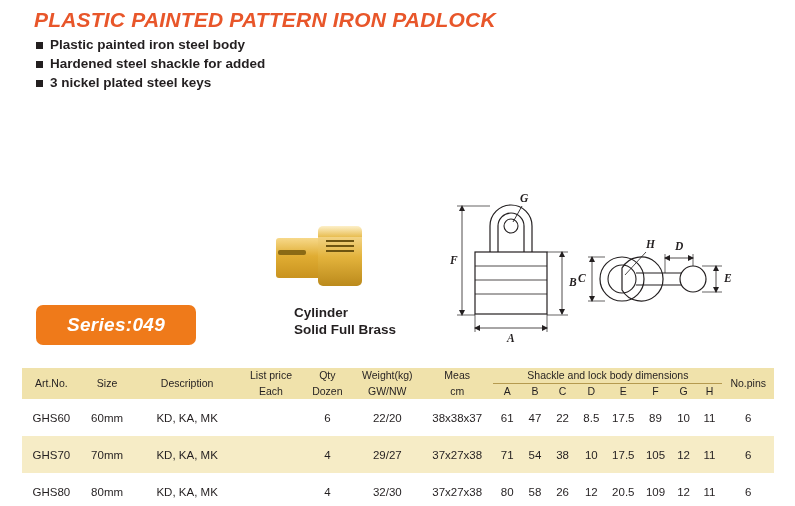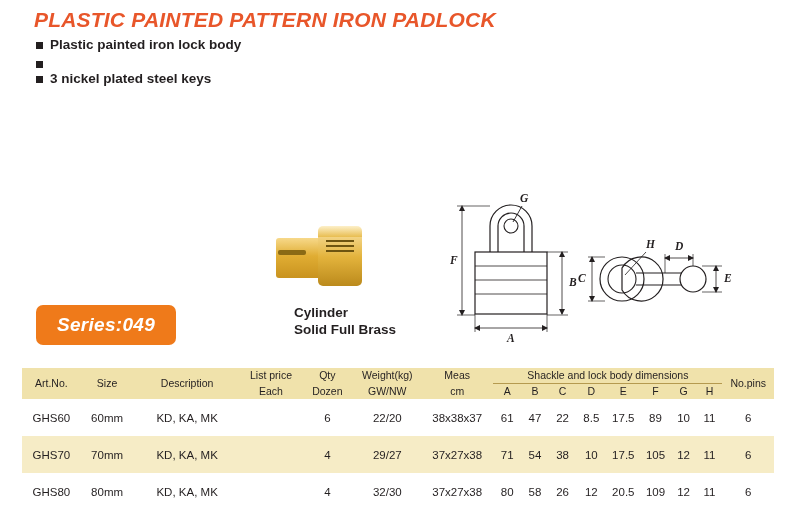--- a/index.html
+++ b/index.html
@@ -57,21 +57,21 @@
   .bullet-text .cont {
     display: block;
     padding-left: 9px;
   }
 
   
   .series-badge {
     position: absolute;
     left: 36px;
     top: 305px;
-    width: 140px;
+    width: 160px;
     height: 40px;
     background: #ef7a1a;
     border-radius: 7px;
     display: flex;
     align-items: center;
     justify-content: center;
   }
   .series-badge span {
     color: #ffffff;
     font-size: 19px;
@@ -208,26 +208,27 @@
 </style>
 </head>
 <body>
 
 <div class="title">PLASTIC PAINTED PATTERN IRON PADLOCK</div>
 
 <div class="bullets">
   <div class="bullet-row">
     <span class="bullet-mark"></span>
     <span class="bullet-text">
-      <span>Plastic painted iron lock body</span>
+      <span>Plastic painted iron steel body</span>
     </span>
   </div>
   <div class="bullet-row">
     <span class="bullet-mark"></span>
     <span class="bullet-text">
+      <span>Hardened steel shackle for added</span>
     </span>
   </div>
   <div class="bullet-row">
     <span class="bullet-mark"></span>
     <span class="bullet-text">
       <span>3 nickel plated steel keys</span>
     </span>
   </div>
 </div>
 

